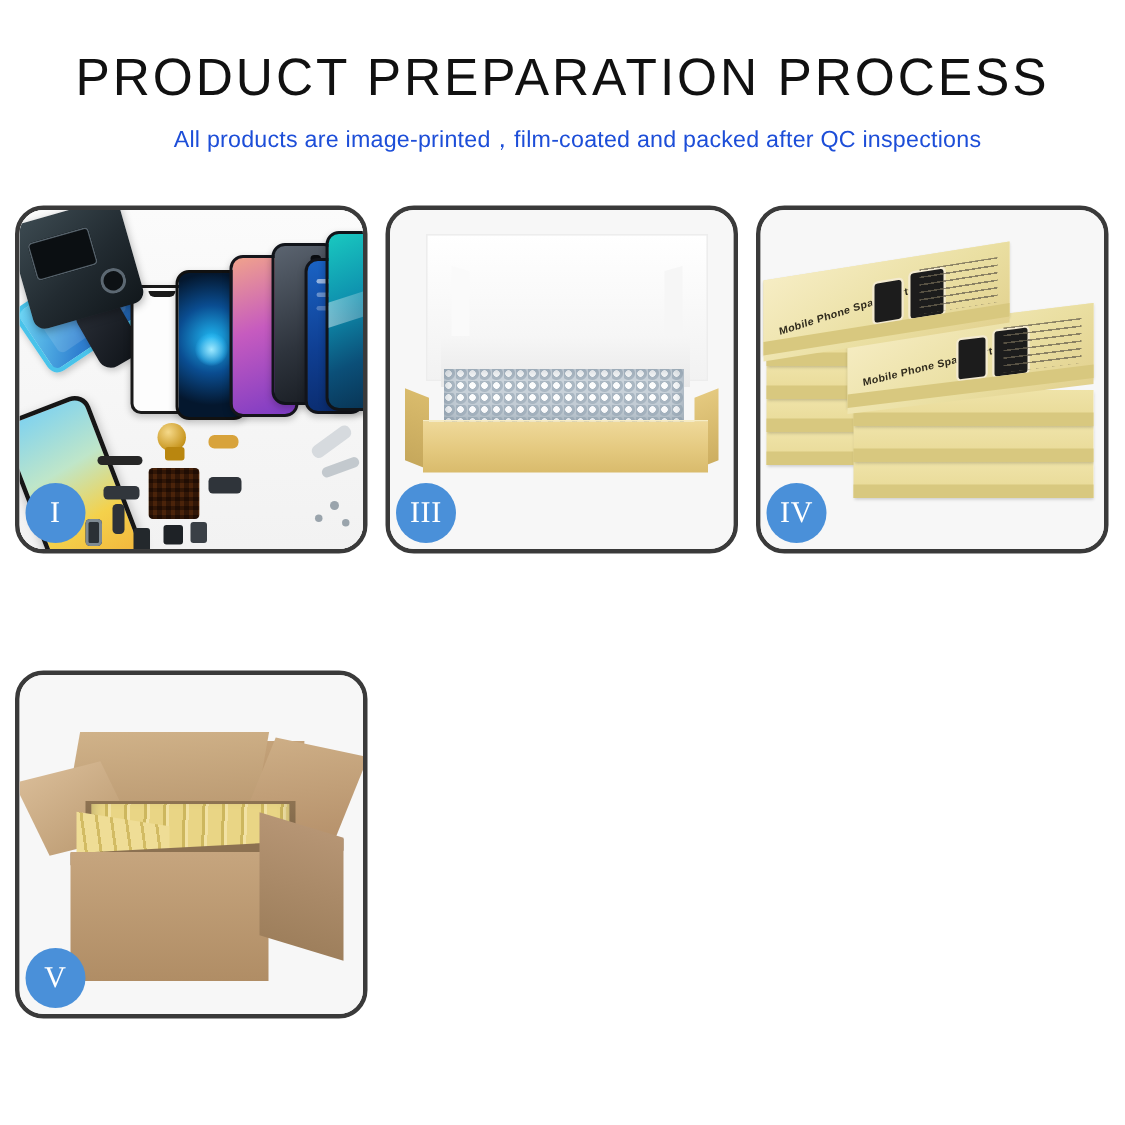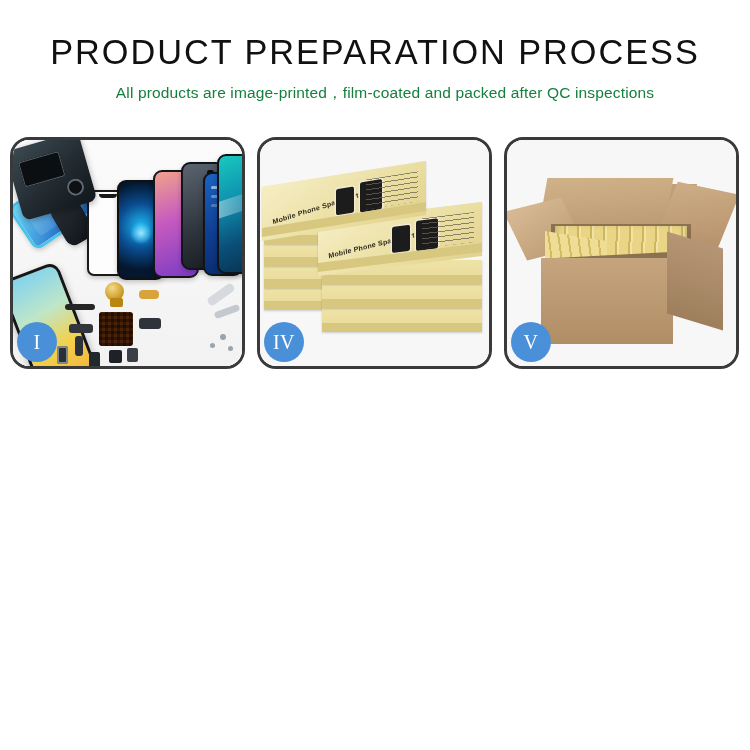--- a/index.html
+++ b/index.html
@@ -25,21 +25,21 @@
     letter-spacing: 2.0px;
     line-height: 1;
     transform: scaleX(0.98);
     white-space: nowrap;
   }
   .page-subtitle {
     margin-top: 14px;
     font-family: "Liberation Sans", sans-serif;
     font-size: 15.5px;
     font-weight: 400;
-    color: #15803d;
+    color: #1d4ed8;
     letter-spacing: 0.15px;
     white-space: nowrap;
     padding-left: 20px;
   }
 
   
   .grid {
     position: absolute;
     left: 10px;
     top: 137px;
@@ -356,20 +356,34 @@
       <div class="part pt-screw1"></div>
       <div class="part pt-screw2"></div>
       <div class="part pt-screw3"></div>
       <div class="part pt-tool"></div>
       <div class="part pt-tool2"></div>
     </div>
     <div class="badge">I</div>
   </div>
 
 
+  <div class="panel">
+    <div class="panel-stage">
+      <div class="b3-lid">
+        <div class="b3-lid-l"></div>
+        <div class="b3-lid-r"></div>
+      </div>
+      <div class="b3-inner"></div>
+      <div class="b3-bubbles"></div>
+      <div class="b3-left"></div>
+      <div class="b3-right"></div>
+      <div class="b3-front"></div>
+    </div>
+    <div class="badge">III</div>
+  </div>
 
   <div class="panel">
     <div class="panel-stage">
       <div class="stack">
 
         <div class="sbox" style="left:2px;  top:130px; width:120px; height:22px;">
           <div class="edge"></div>
         </div>
         <div class="sbox" style="left:2px;  top:108px; width:120px; height:22px;">
           <div class="edge"></div>

